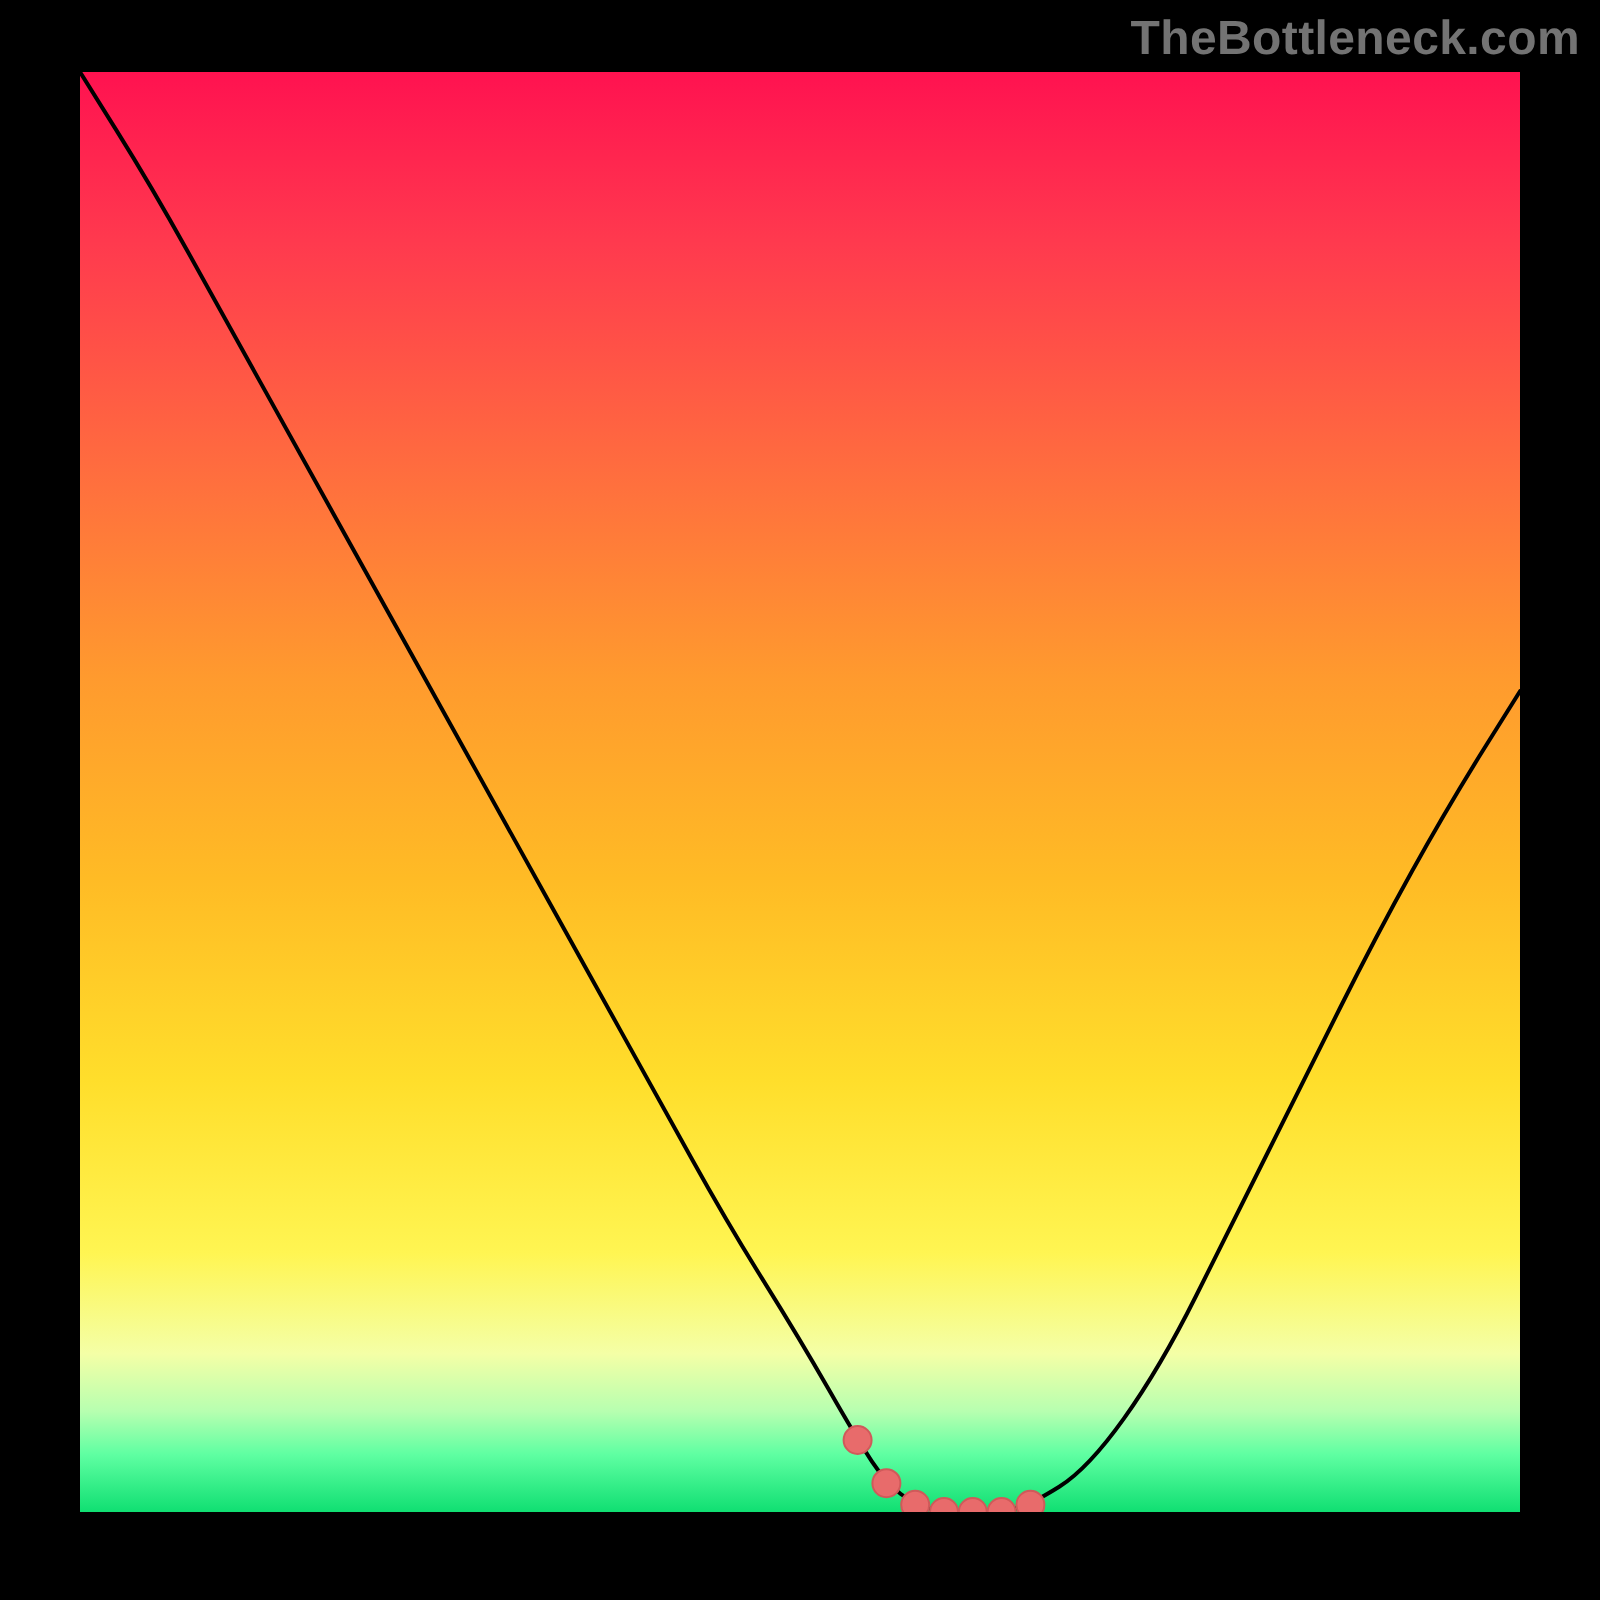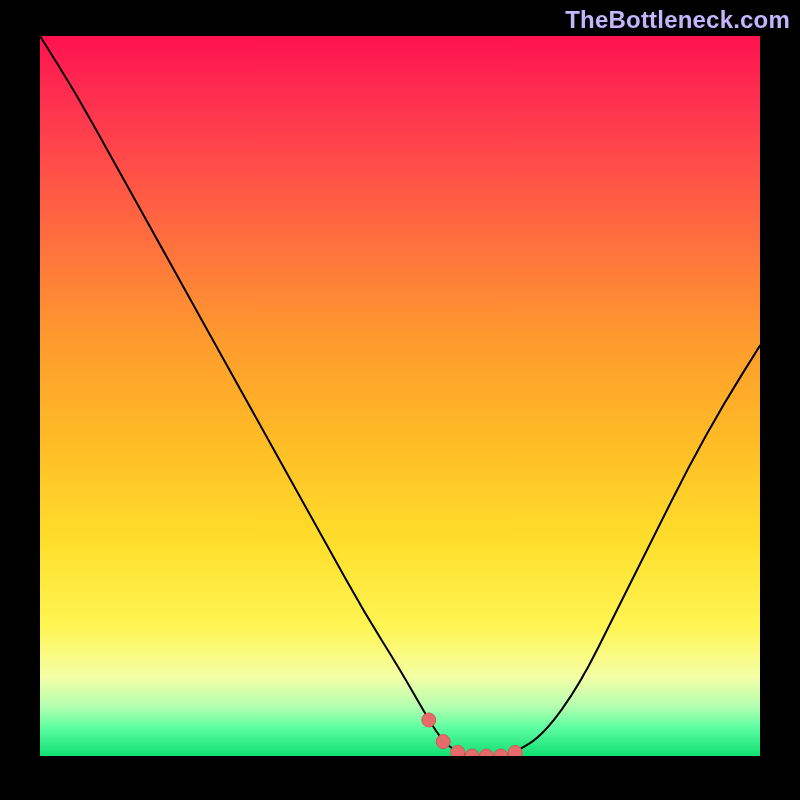--- a/index.html
+++ b/index.html
@@ -16,21 +16,21 @@
     width: 800px;
     height: 800px;
     background: #000;
   }
   .watermark {
     position: absolute;
     top: 6px;
     right: 10px;
     font-size: 24px;
     font-weight: 600;
-    color: #c4b5fd;
+    color: #737373;
     letter-spacing: 0.2px;
     z-index: 10;
   }
   .plot-area {
     position: absolute;
     left: 40px;
     top: 36px;
     width: 720px;
     height: 720px;
   }

